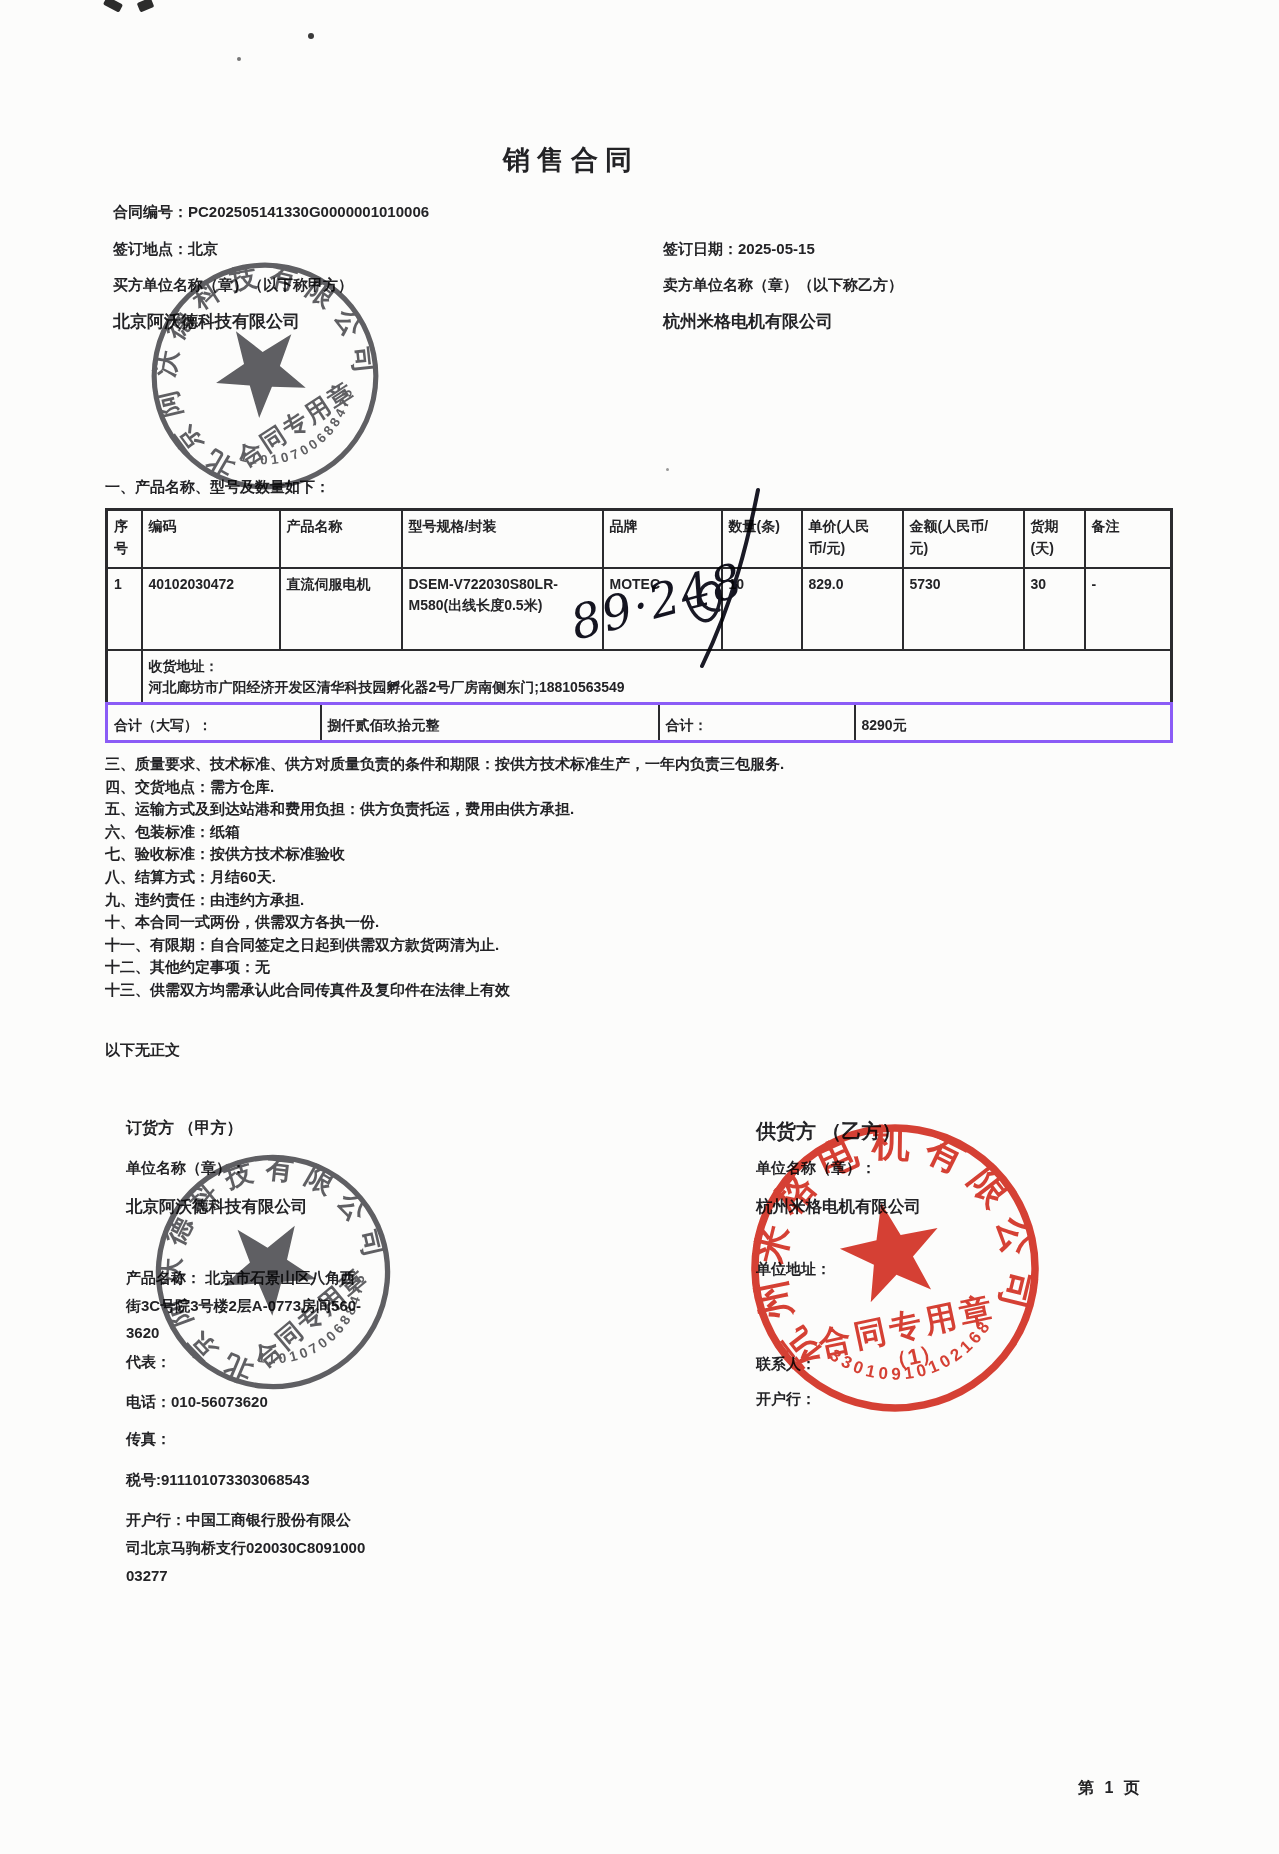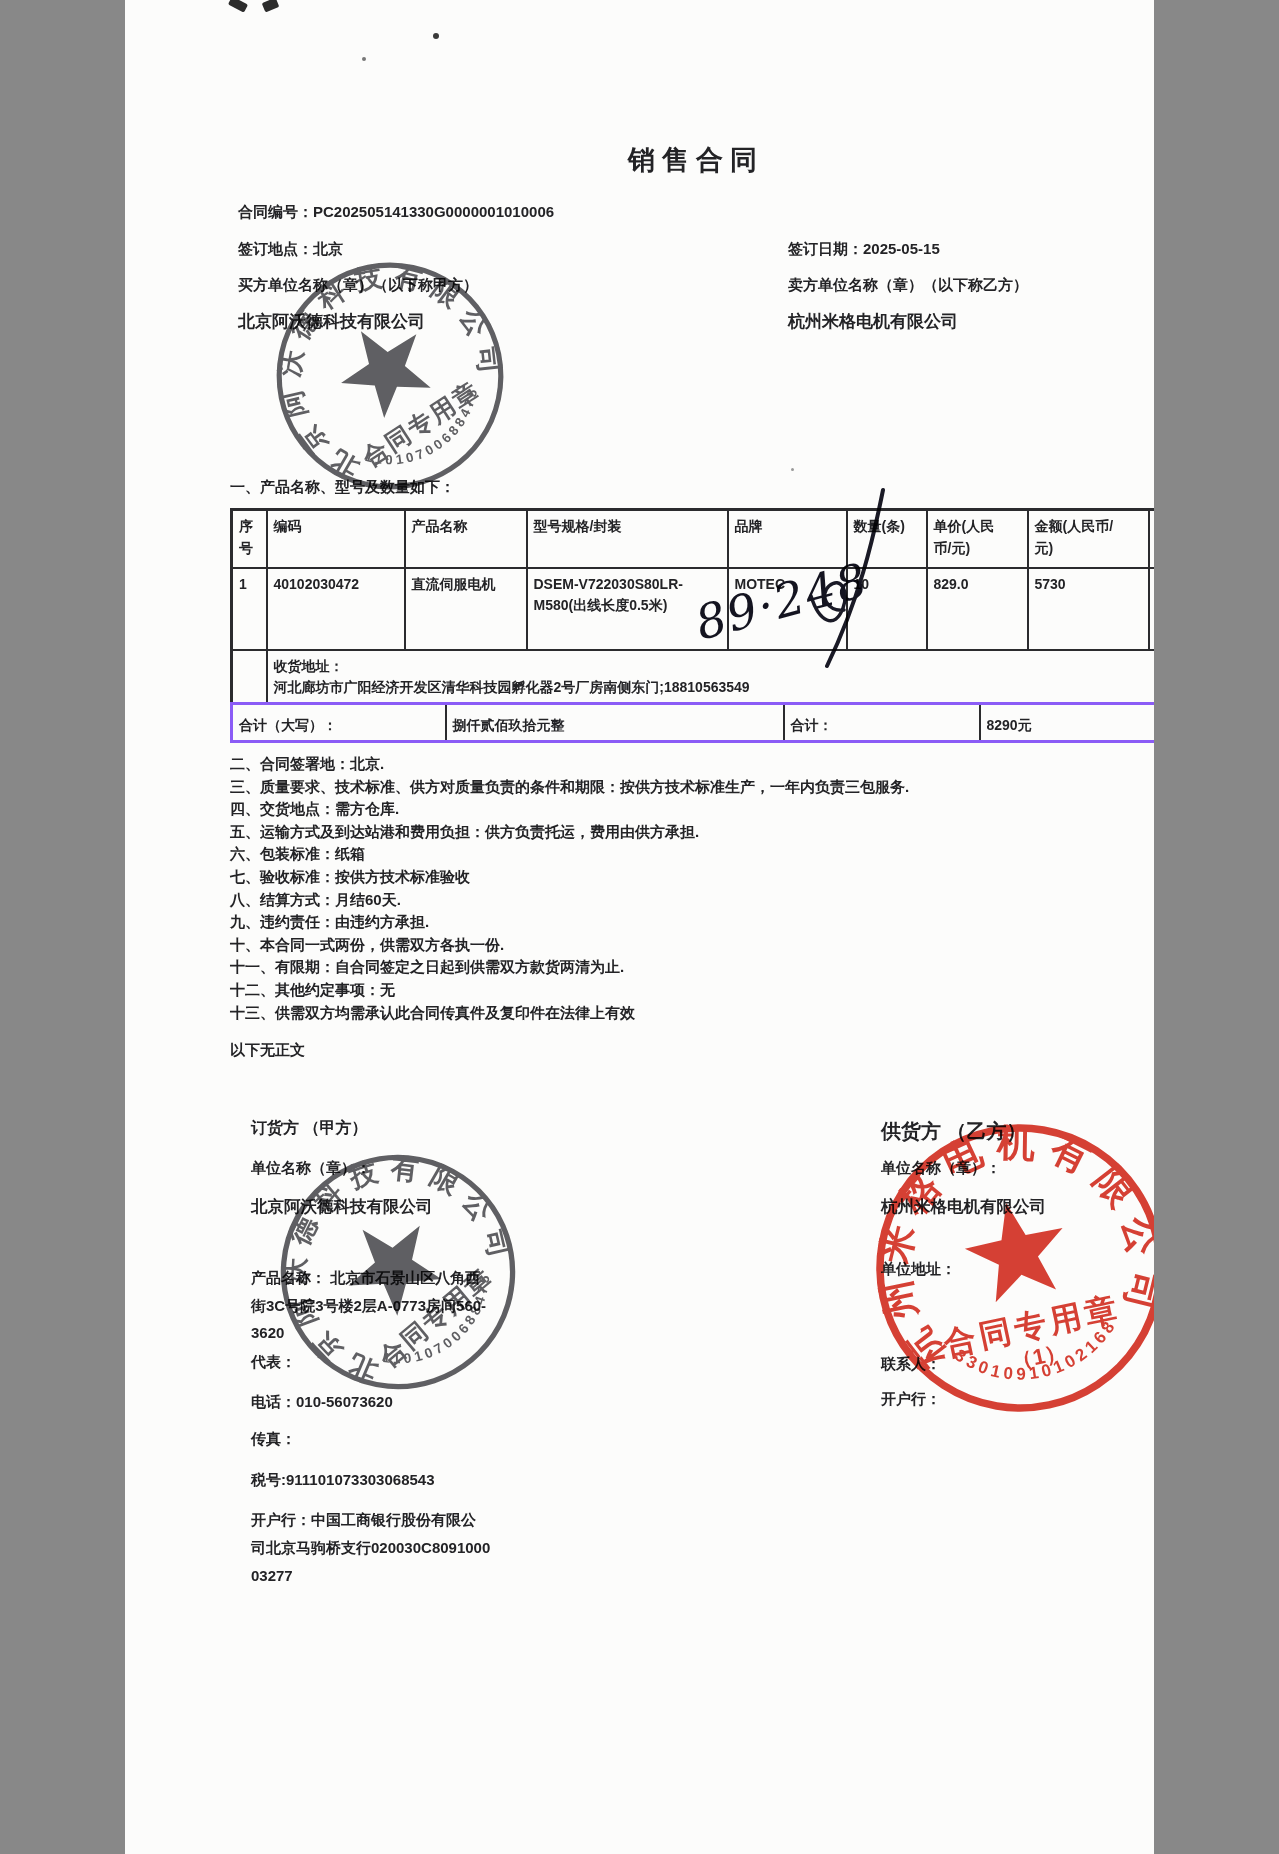--- a/index.html
+++ b/index.html
@@ -1,18 +1,18 @@
 <!DOCTYPE html>
 <html><head>
 <meta charset="utf-8">
 <style>
   * { margin:0; padding:0; box-sizing:border-box; }
   body { background:#888; font-family:"Liberation Sans","DejaVu Sans",sans-serif; }
   .page {
-    position:relative; width:1029px; height:1854px; margin:0 auto;
+    position:relative; width:1279px; height:1854px; margin:0 auto;
     background:#fcfcfb; overflow:hidden; color:#232326;
   }
   .t { position:absolute; font-weight:bold; color:#232326; white-space:nowrap; }
   .title { font-size:27px; letter-spacing:7px; }
   .lbl { font-size:15px; }
   .co  { font-size:17px; }
   .small-dot { position:absolute; background:#3a3a3a; border-radius:50%; }
 
   
   table.products { position:absolute; left:105px; top:508px; width:1065px;
@@ -139,21 +139,20 @@
   </tbody>
     </table>
 
   <svg class="handwriting" width="330" height="230" viewBox="0 0 330 230">
     <path d="M 268,22 C 258,72 244,132 212,198" stroke="#1a1a26" stroke-width="4" fill="none" stroke-linecap="round"></path>
     <path d="M 196,128 c 8,26 24,34 32,12 c 6,-17 -2,-32 -14,-22 c -10,9 -2,26 15,24" stroke="#1a1a26" stroke-width="3.5" fill="none" stroke-linecap="round"></path>
     <text x="86" y="172" transform="rotate(-15 86 172)" font-size="47" font-style="italic" font-family="DejaVu Serif, serif" fill="#141420" letter-spacing="2">89·248</text>
   </svg>
 
   <div class="terms">
-    <div>二、合同签署地：北京.</div>
     <div>三、质量要求、技术标准、供方对质量负责的条件和期限：按供方技术标准生产，一年内负责三包服务.</div>
     <div>四、交货地点：需方仓库.</div>
     <div>五、运输方式及到达站港和费用负担：供方负责托运，费用由供方承担.</div>
     <div>六、包装标准：纸箱</div>
     <div>七、验收标准：按供方技术标准验收</div>
     <div>八、结算方式：月结60天.</div>
     <div>九、违约责任：由违约方承担.</div>
     <div>十、本合同一式两份，供需双方各执一份.</div>
     <div>十一、有限期：自合同签定之日起到供需双方款货两清为止.</div>
     <div>十二、其他约定事项：无</div>

